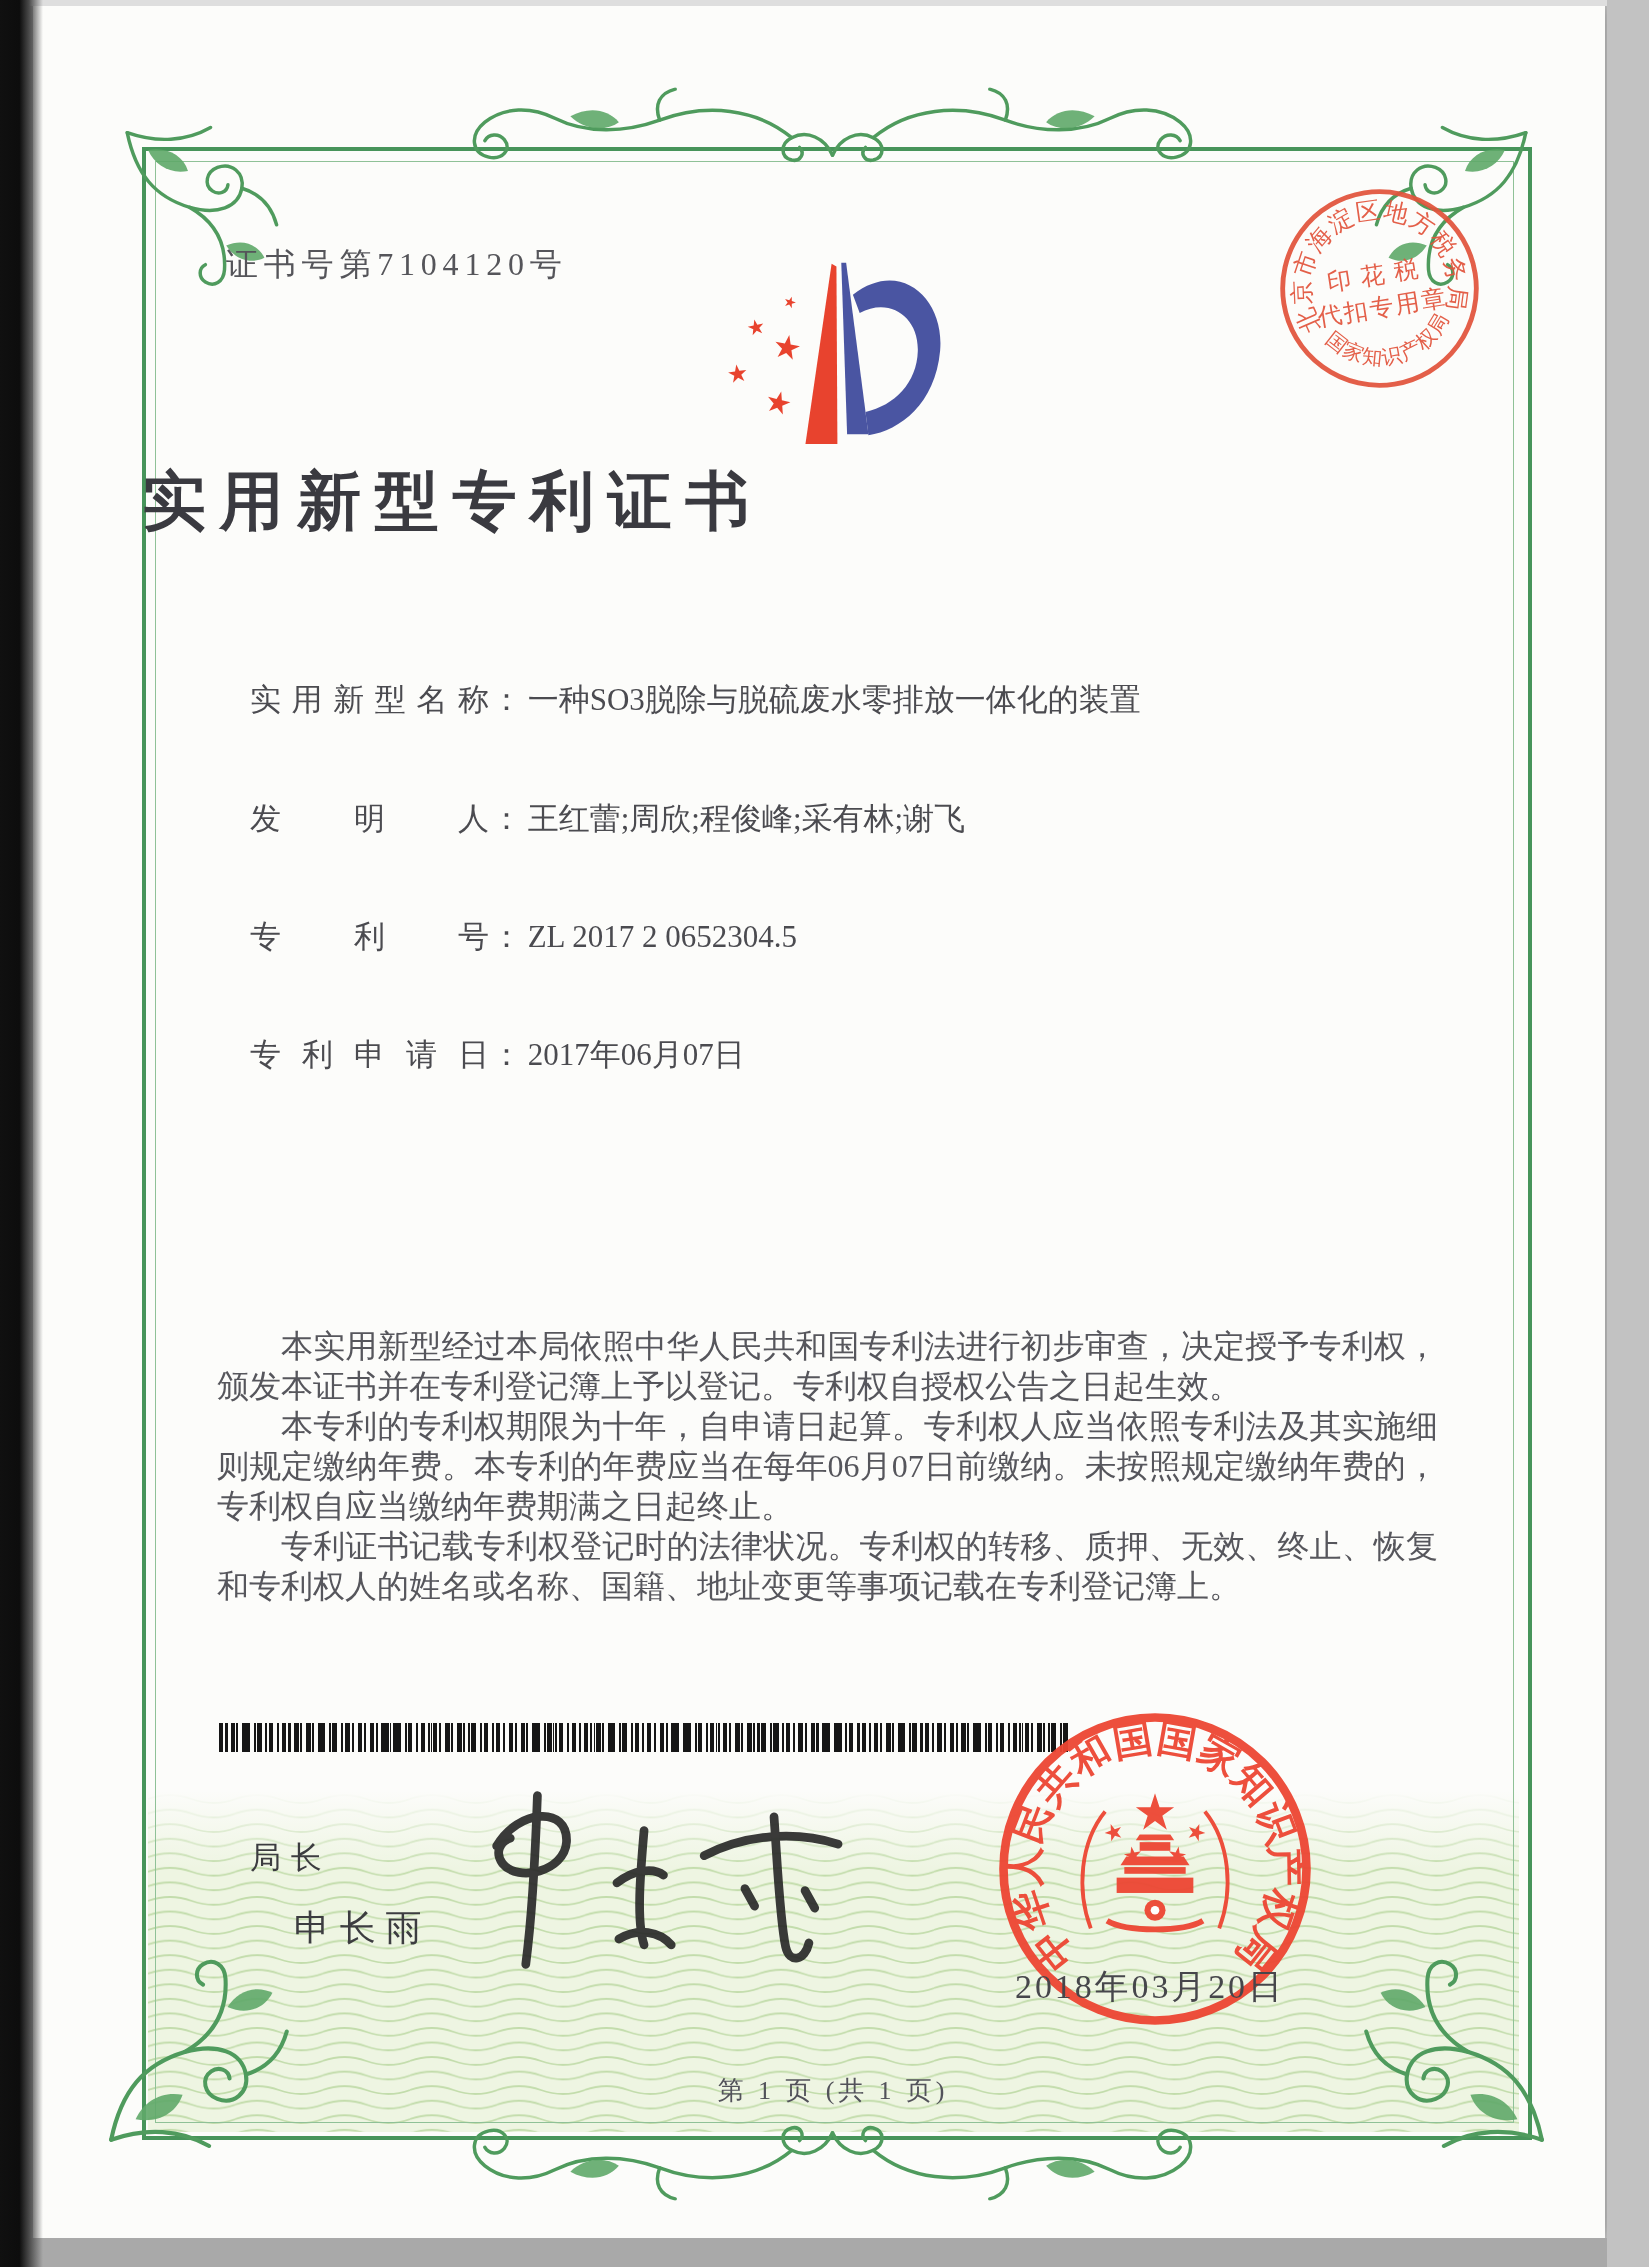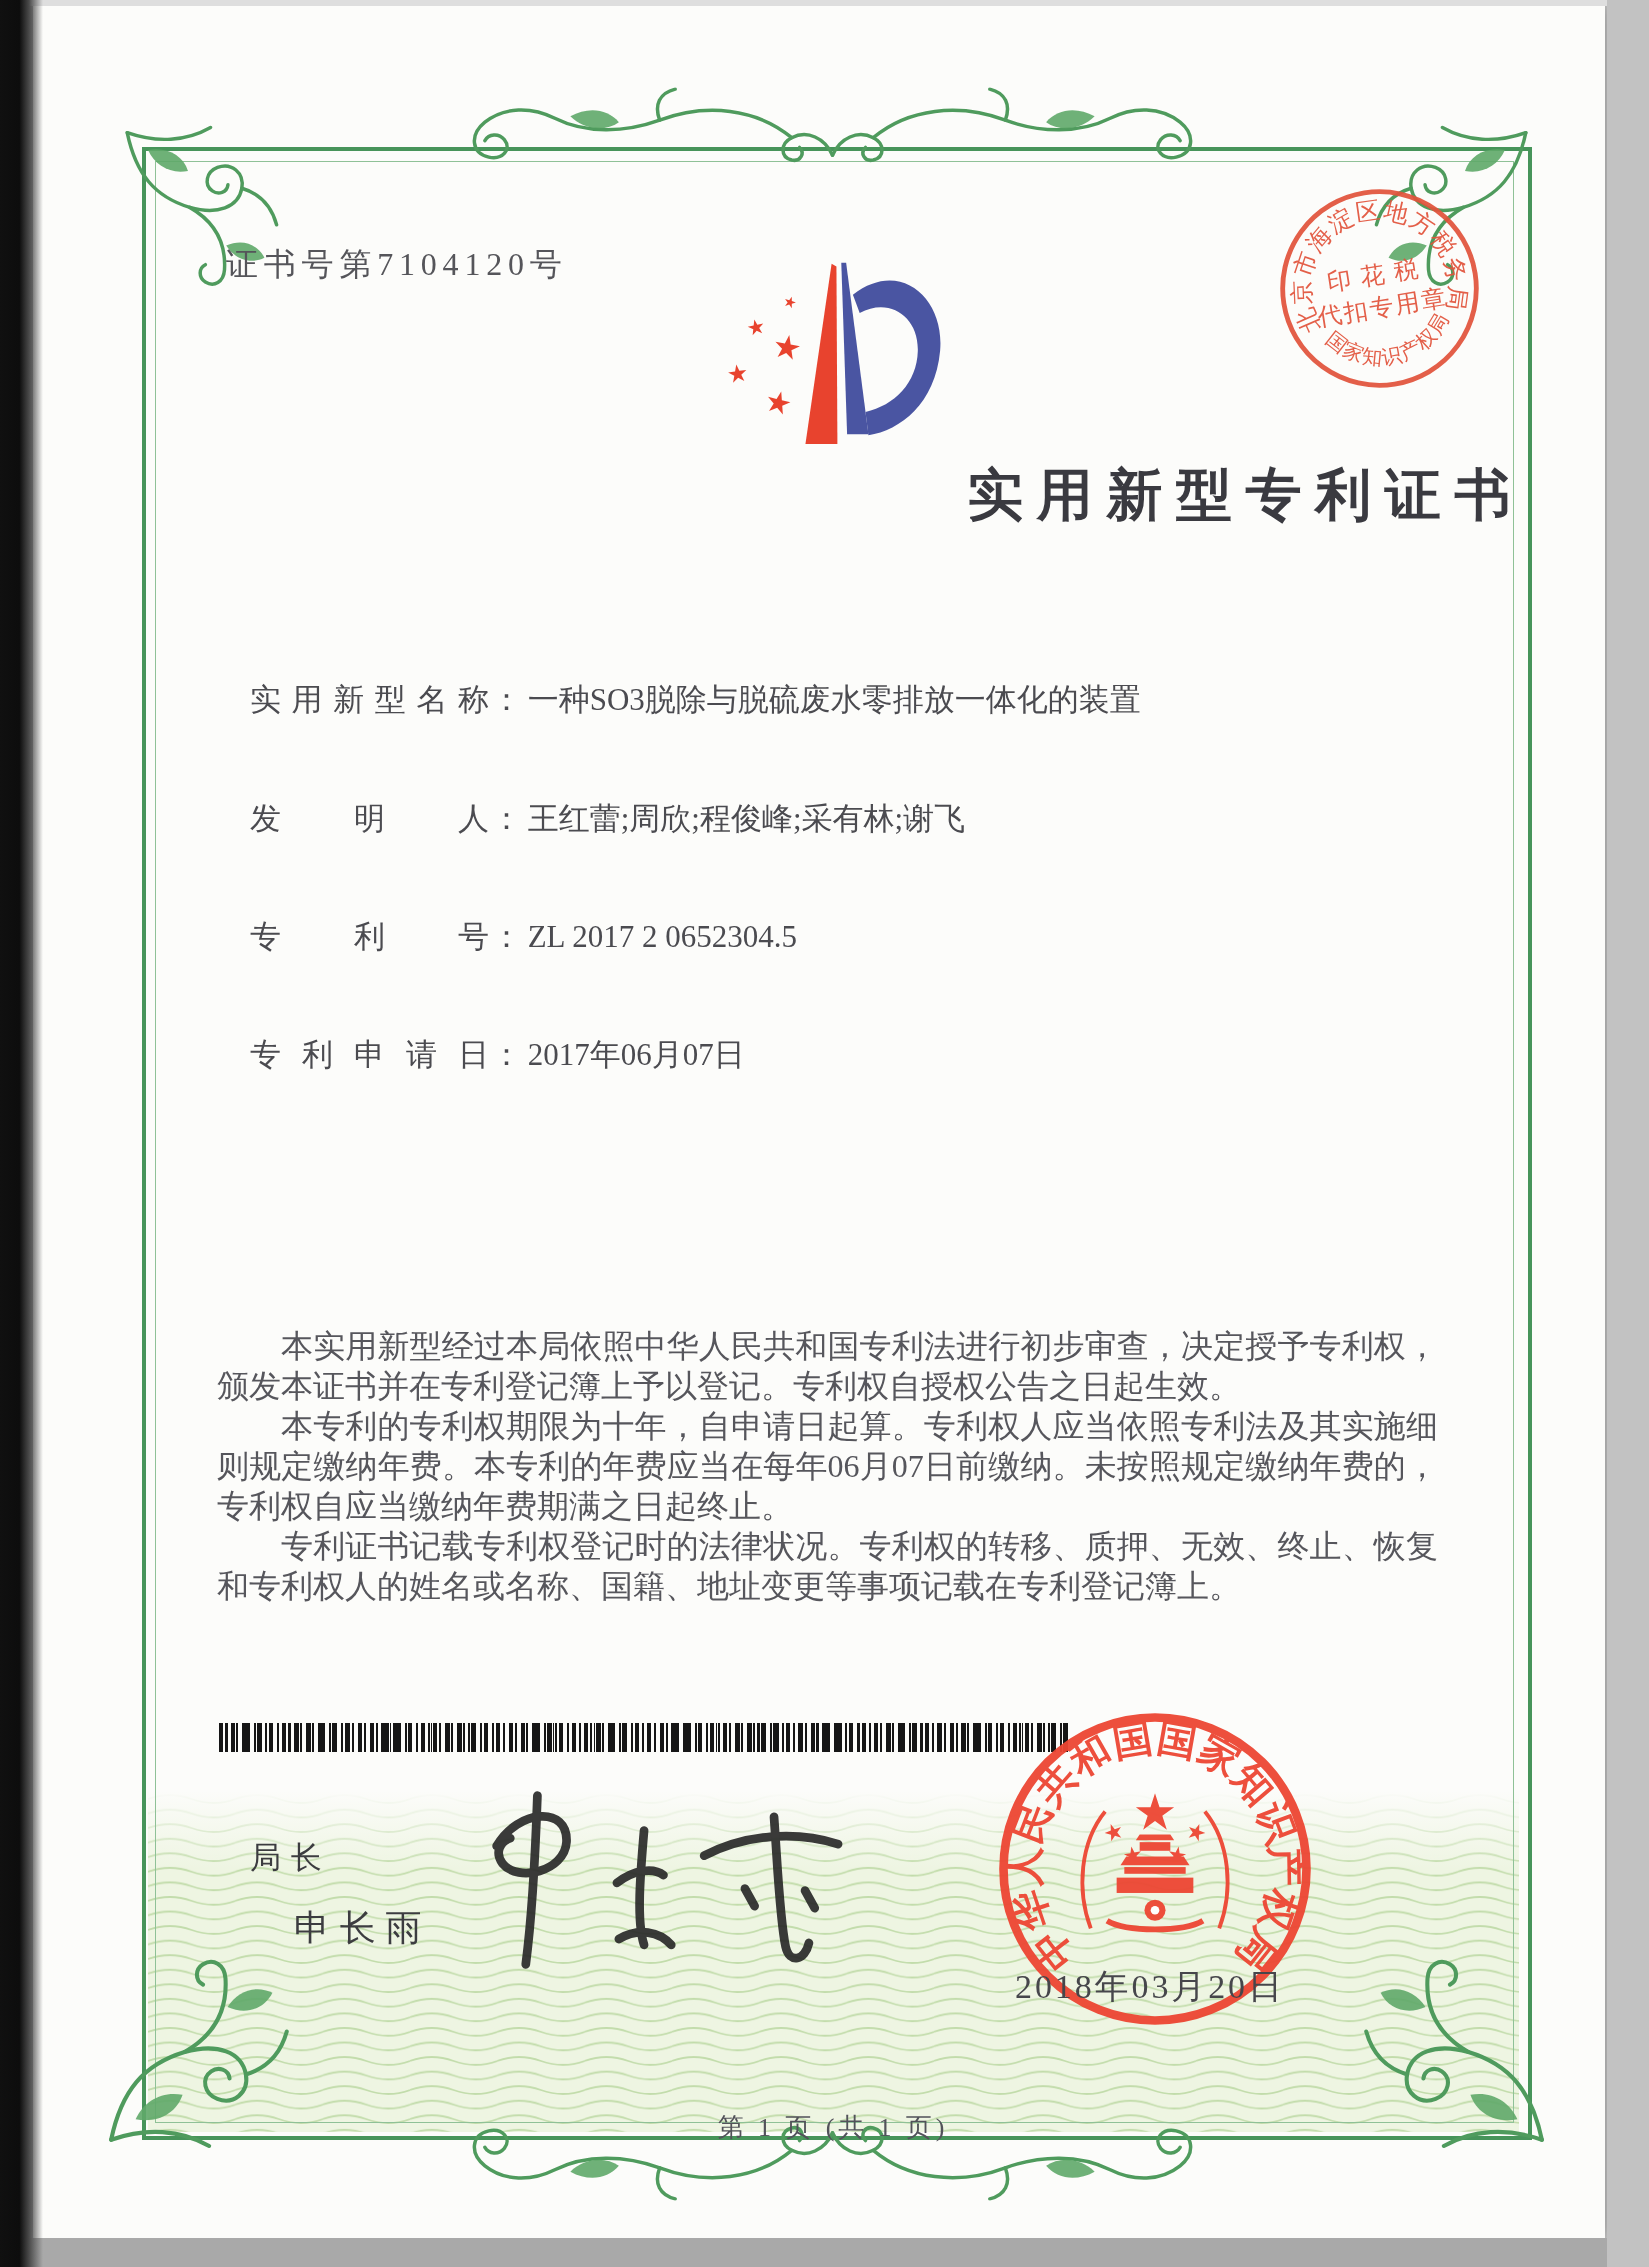--- a/index.html
+++ b/index.html
@@ -21,22 +21,22 @@
     background:linear-gradient(#fcfcfa,rgba(252,252,250,0));}
 
   .ornament{position:absolute;z-index:4;}
   .flip-x{transform:scaleX(-1);}
   .flip-y{transform:scaleY(-1);}
   .flip-xy{transform:scale(-1,-1);}
 
   .cert-no{position:absolute;left:226px;top:243px;z-index:5;font-size:32px;letter-spacing:5.8px;color:#55555a;}
   .logo{position:absolute;left:726px;top:254px;z-index:5;}
   .tax-stamp{position:absolute;left:1273px;top:182px;z-index:5;transform:rotate(-9deg);opacity:.93;}
-  .title{position:absolute;left:142px;top:458px;width:1382px;z-index:5;text-align:right;
-    font-size:56px;font-weight:bold;letter-spacing:13.6px;color:#3a3a40;}
+  .title{position:absolute;left:142px;top:458px;width:1382px;z-index:5;text-align:left;
+    font-size:64px;font-weight:bold;letter-spacing:13.6px;color:#3a3a40;}
 
   .field-row{position:absolute;left:250px;z-index:5;font-size:31px;color:#4b4b50;white-space:nowrap;}
   .field-label{display:inline-block;width:239px;text-align:justify;text-align-last:justify;vertical-align:top;}
   .field-colon{display:inline-block;margin:0 5.8px 0 1.9px;}
   .f1{top:679px}.f2{top:798px}.f3{top:916px}.f4{top:1034px}.f5{top:1151px}.f6{top:1260px}
 
   .paras{position:absolute;left:217px;top:1326px;width:1221px;z-index:5;font-size:32px;line-height:40px;
     color:#56565c;text-align:justify;}
   .paras p{margin:0;text-indent:2em;}
 
@@ -48,21 +48,21 @@
   .signer-title{position:absolute;left:250px;top:1837px;z-index:5;font-size:31px;letter-spacing:9.7px;color:#3c3c40;
     font-family:"Liberation Sans",sans-serif;}
   .signer-name{position:absolute;left:250px;top:1904px;z-index:5;font-size:36px;letter-spacing:9.7px;color:#3c3c40;
     font-family:"Liberation Sans",sans-serif;margin-left:44px;}
   .signature{position:absolute;left:454px;top:1774px;z-index:6;}
 
   .seal{position:absolute;left:992px;top:1706px;z-index:5;opacity:.95;}
   .seal-date{position:absolute;left:1015px;top:1964px;z-index:6;font-size:34px;letter-spacing:2.9px;color:#46464b;white-space:nowrap;}
 
   .footer{position:absolute;left:142px;top:2073px;width:1382px;z-index:5;text-align:center;
-    font-size:26px;letter-spacing:3.9px;color:#52525a;margin-top:37px;}
+    font-size:26px;letter-spacing:3.9px;color:#52525a;}
 </style>
 </head>
 <body>
 
 <svg width="0" height="0" style="position:absolute" aria-hidden="true">
   <defs>
     <path id="star5" d="M0,-10 L2.245,-3.09 L9.511,-3.09 L3.633,1.18 L5.878,8.09 L0,3.82 L-5.878,8.09 L-3.633,1.18 L-9.511,-3.09 L-2.245,-3.09 Z"></path>
     <symbol id="cornerFl" viewBox="0 0 190 190">
       <g fill="none" stroke="#4f9b5d" stroke-width="4" stroke-linecap="round">
         <path d="M6,10 C16,58 38,84 78,96 C110,105 134,96 138,74 C141,56 126,44 110,50 C97,55 94,70 104,77 C111,82 121,79 122,70"></path>

